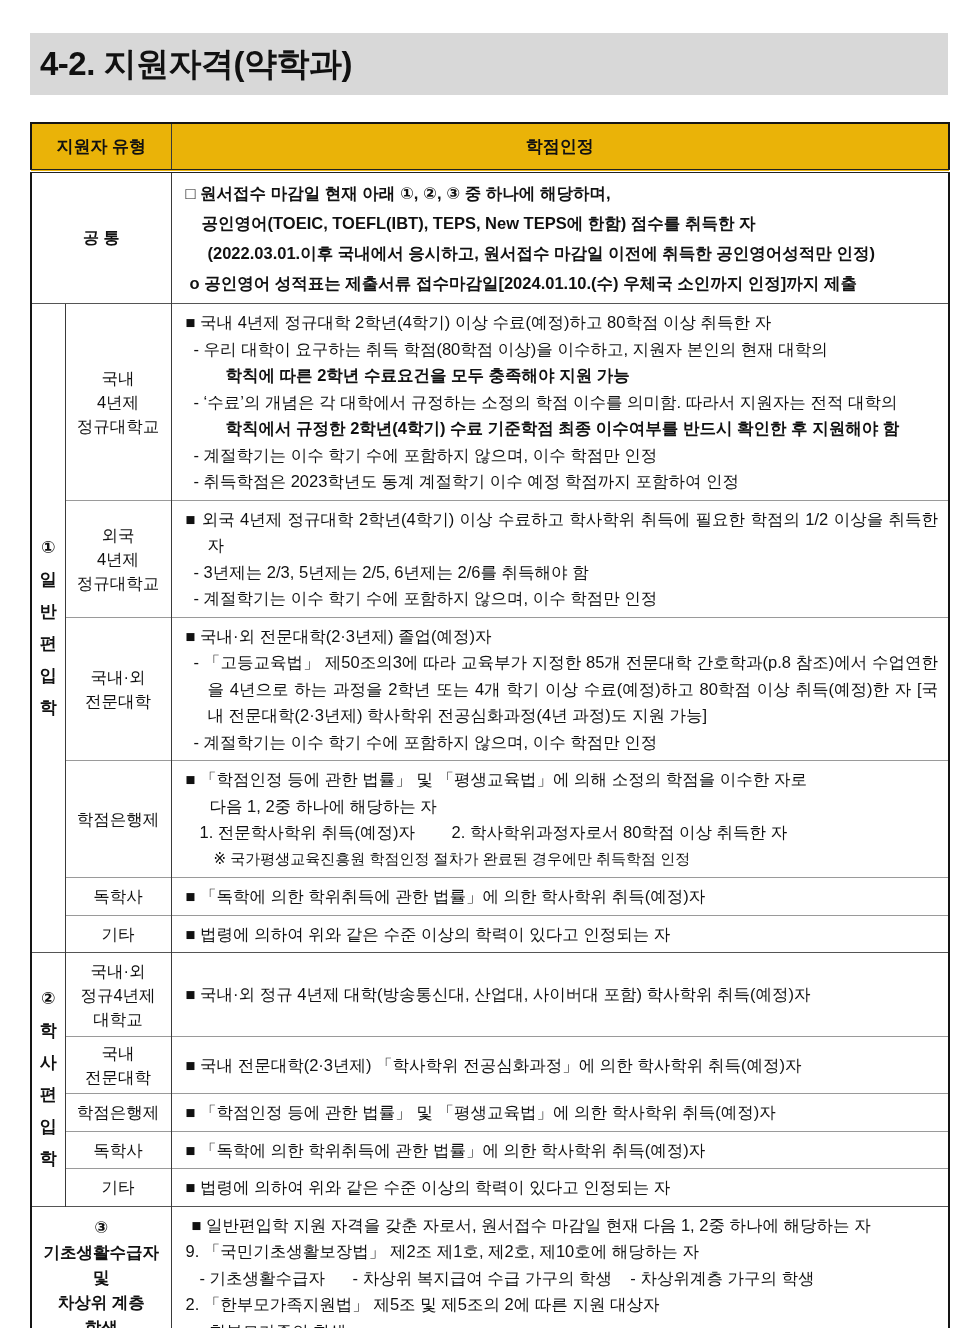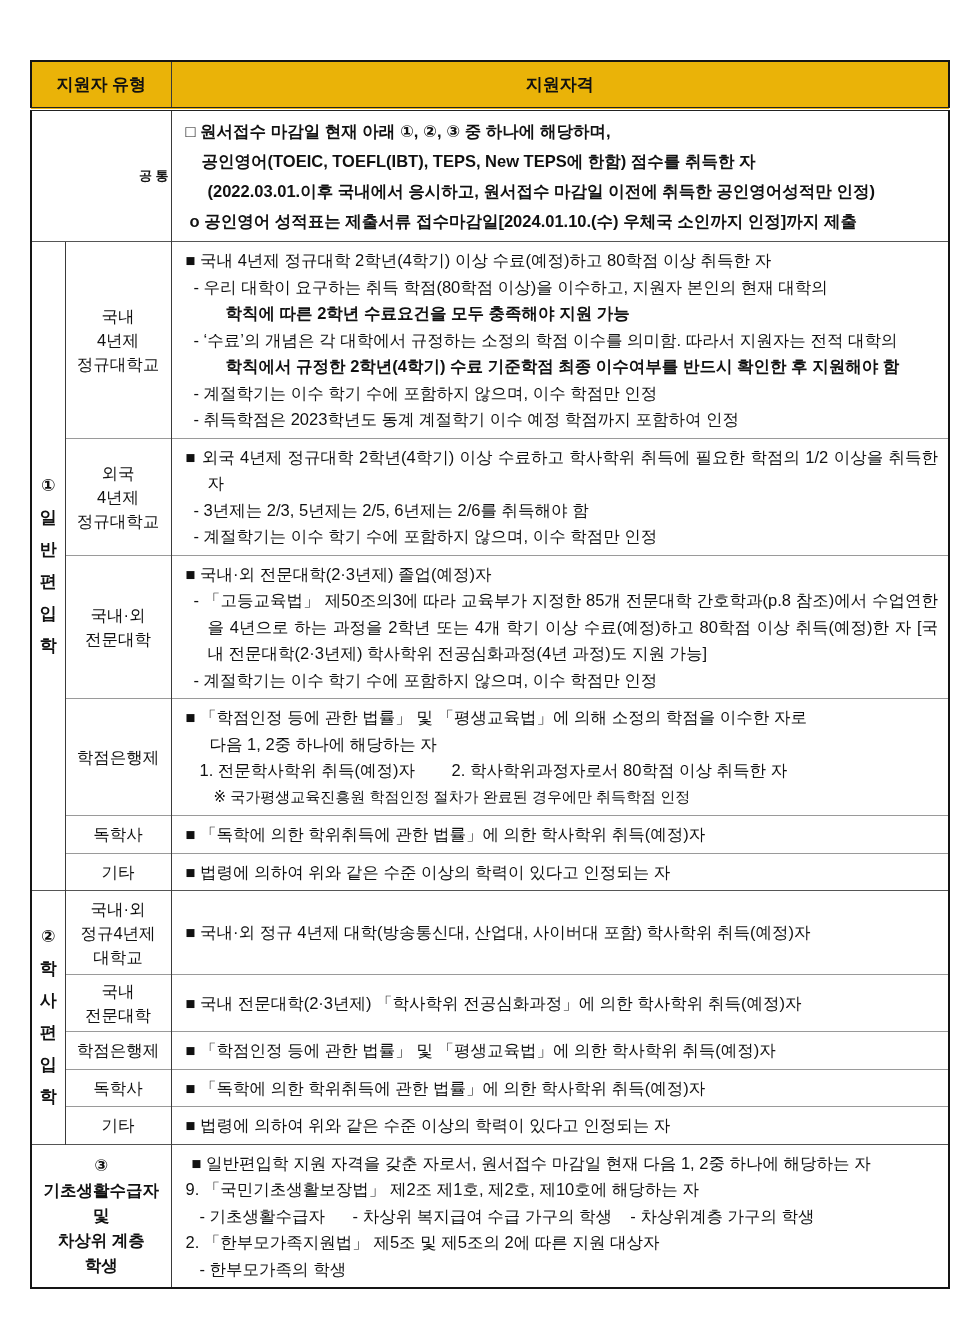--- a/index.html
+++ b/index.html
@@ -48,21 +48,21 @@
   tr.sec-top td{border-top:1.5px solid #555;}
 
   
   .lbl{
     text-align:center;
     font-size:16.5px;
     line-height:24px;
     white-space:pre-line;
     padding:4px 2px;
   }
-  .common-lbl{font-weight:700;font-size:13px;text-align:right;}
+  .common-lbl{font-weight:700;font-size:16px;}
   .sec-lbl{
     font-weight:700;
     line-height:32px;
     font-size:17px;
     white-space:pre-line;
   }
   .s3-lbl{font-weight:700;line-height:25px;font-size:16.5px;}
 
   
   .content{
@@ -93,32 +93,33 @@
   }
   .h84{height:84px;}
   .h54{height:54px;}
   .h134{height:134px;}
 </style>
 </head>
 <body>
 
 <div class="page">
 
+  <div class="title-band">4-2. 지원자격(약학과)</div>
 
   <table class="qual">
     <colgroup>
         <col class="colA">
         <col class="colB">
         <col class="colC">
       </colgroup>
 
     <tbody>
         <tr>
       <th colspan="2">지원자 유형</th>
-      <th class="vline">지원자격</th>
+      <th class="vline">학점인정</th>
     </tr>
 
     <tr class="row">
       <td colspan="2" class="lbl common-lbl">공 통</td>
       <td class="content common-content vline">
         <div class="ln">□ 원서접수 마감일 현재 아래 ①, ②, ③ 중 하나에 해당하며,</div>
         <div class="ln ml16">공인영어(TOEIC, TOEFL(IBT), TEPS, New TEPS에 한함) 점수를 취득한 자</div>
         <div class="ln ml22">(2022.03.01.이후 국내에서 응시하고, 원서접수 마감일 이전에 취득한 공인영어성적만 인정)</div>
         <div class="ln ml4">o 공인영어 성적표는 제출서류 접수마감일[2024.01.10.(수) 우체국 소인까지 인정]까지 제출</div>
       </td>

